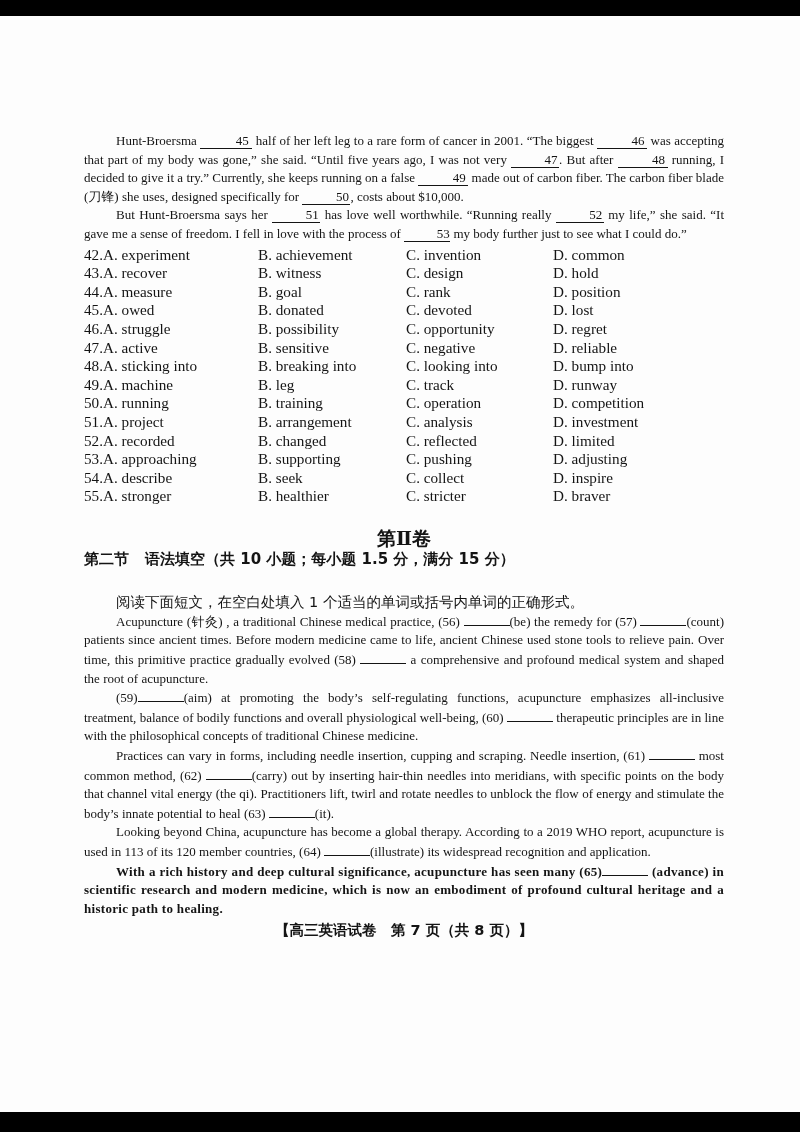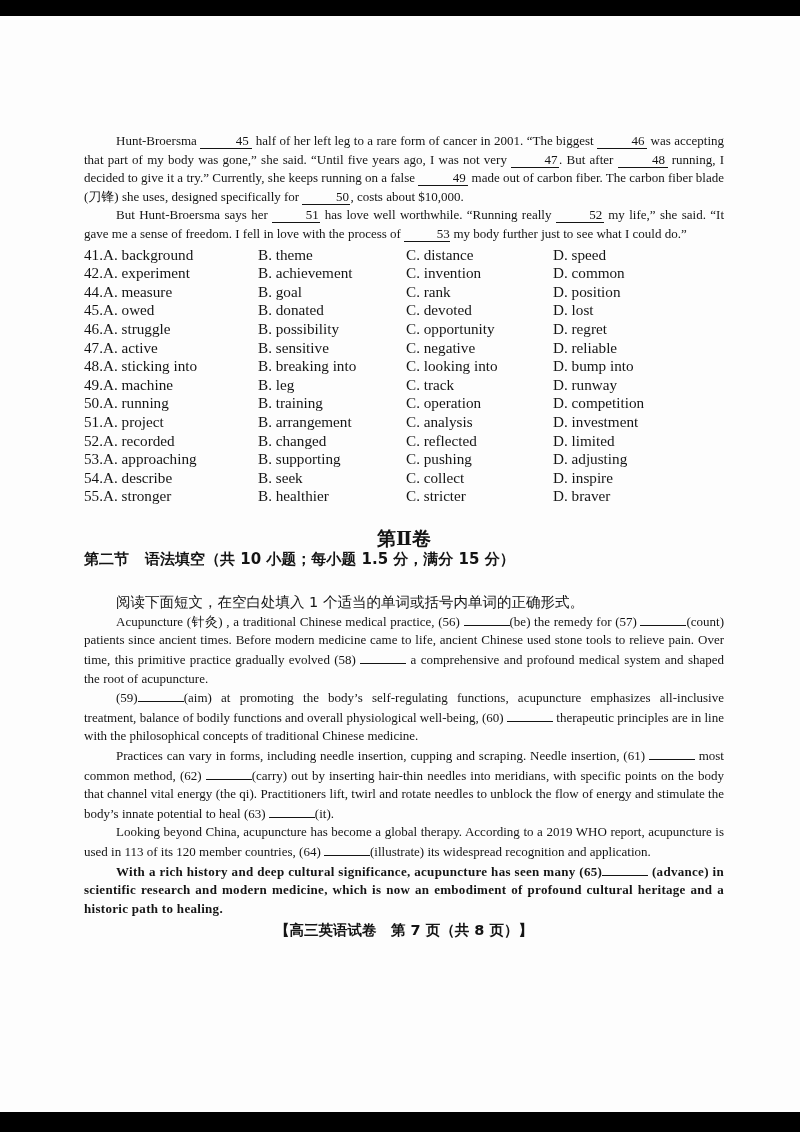--- a/index.html
+++ b/index.html
@@ -40,30 +40,30 @@
     <p class="p indent">
       <span>Hunt-Broersma </span><span class="blank b45">45</span><span> half of her left leg to a rare form of cancer in 2001. “The biggest </span><span class="blank b46">46</span><span> was accepting that part of my body was gone,” she said. “Until five years ago, I was not very </span><span class="blank b47">47</span><span>. But after </span><span class="blank b48">48</span><span> running, I decided to give it a try.” Currently, she keeps running on a false </span><span class="blank b49">49</span><span> made out of carbon fiber. The carbon fiber blade (刀锋) she uses, designed specifically for </span><span class="blank b50">50</span><span>, costs about $10,000.</span>
     </p>
     <p class="p indent">
       <span>But Hunt-Broersma says her </span><span class="blank b51">51</span><span> has love well worthwhile. “Running really </span><span class="blank b52">52</span><span> my life,” she said. “It gave me a sense of freedom. I fell in love with the process of </span><span class="blank b53">53</span><span> my body further just to see what I could do.”</span>
     </p>
   </div>
 
   <div class="opts">
     <div class="opt-row">
-        <span class="c1"><span style="display:inline">41.</span><span style="display:inline">A. background</span></span>
-        <span class="c2">B. theme</span>
-        <span class="c3">C. distance</span>
-        <span class="c4">D. speed</span>
-      </div>
-    <div class="opt-row">
         <span class="c1"><span style="display:inline">42.</span><span style="display:inline">A. experiment</span></span>
         <span class="c2">B. achievement</span>
         <span class="c3">C. invention</span>
         <span class="c4">D. common</span>
+      </div>
+    <div class="opt-row">
+        <span class="c1"><span style="display:inline">43.</span><span style="display:inline">A. recover</span></span>
+        <span class="c2">B. witness</span>
+        <span class="c3">C. design</span>
+        <span class="c4">D. hold</span>
       </div>
     <div class="opt-row">
         <span class="c1"><span style="display:inline">44.</span><span style="display:inline">A. measure</span></span>
         <span class="c2">B. goal</span>
         <span class="c3">C. rank</span>
         <span class="c4">D. position</span>
       </div>
     <div class="opt-row">
         <span class="c1"><span style="display:inline">45.</span><span style="display:inline">A. owed</span></span>
         <span class="c2">B. donated</span>

